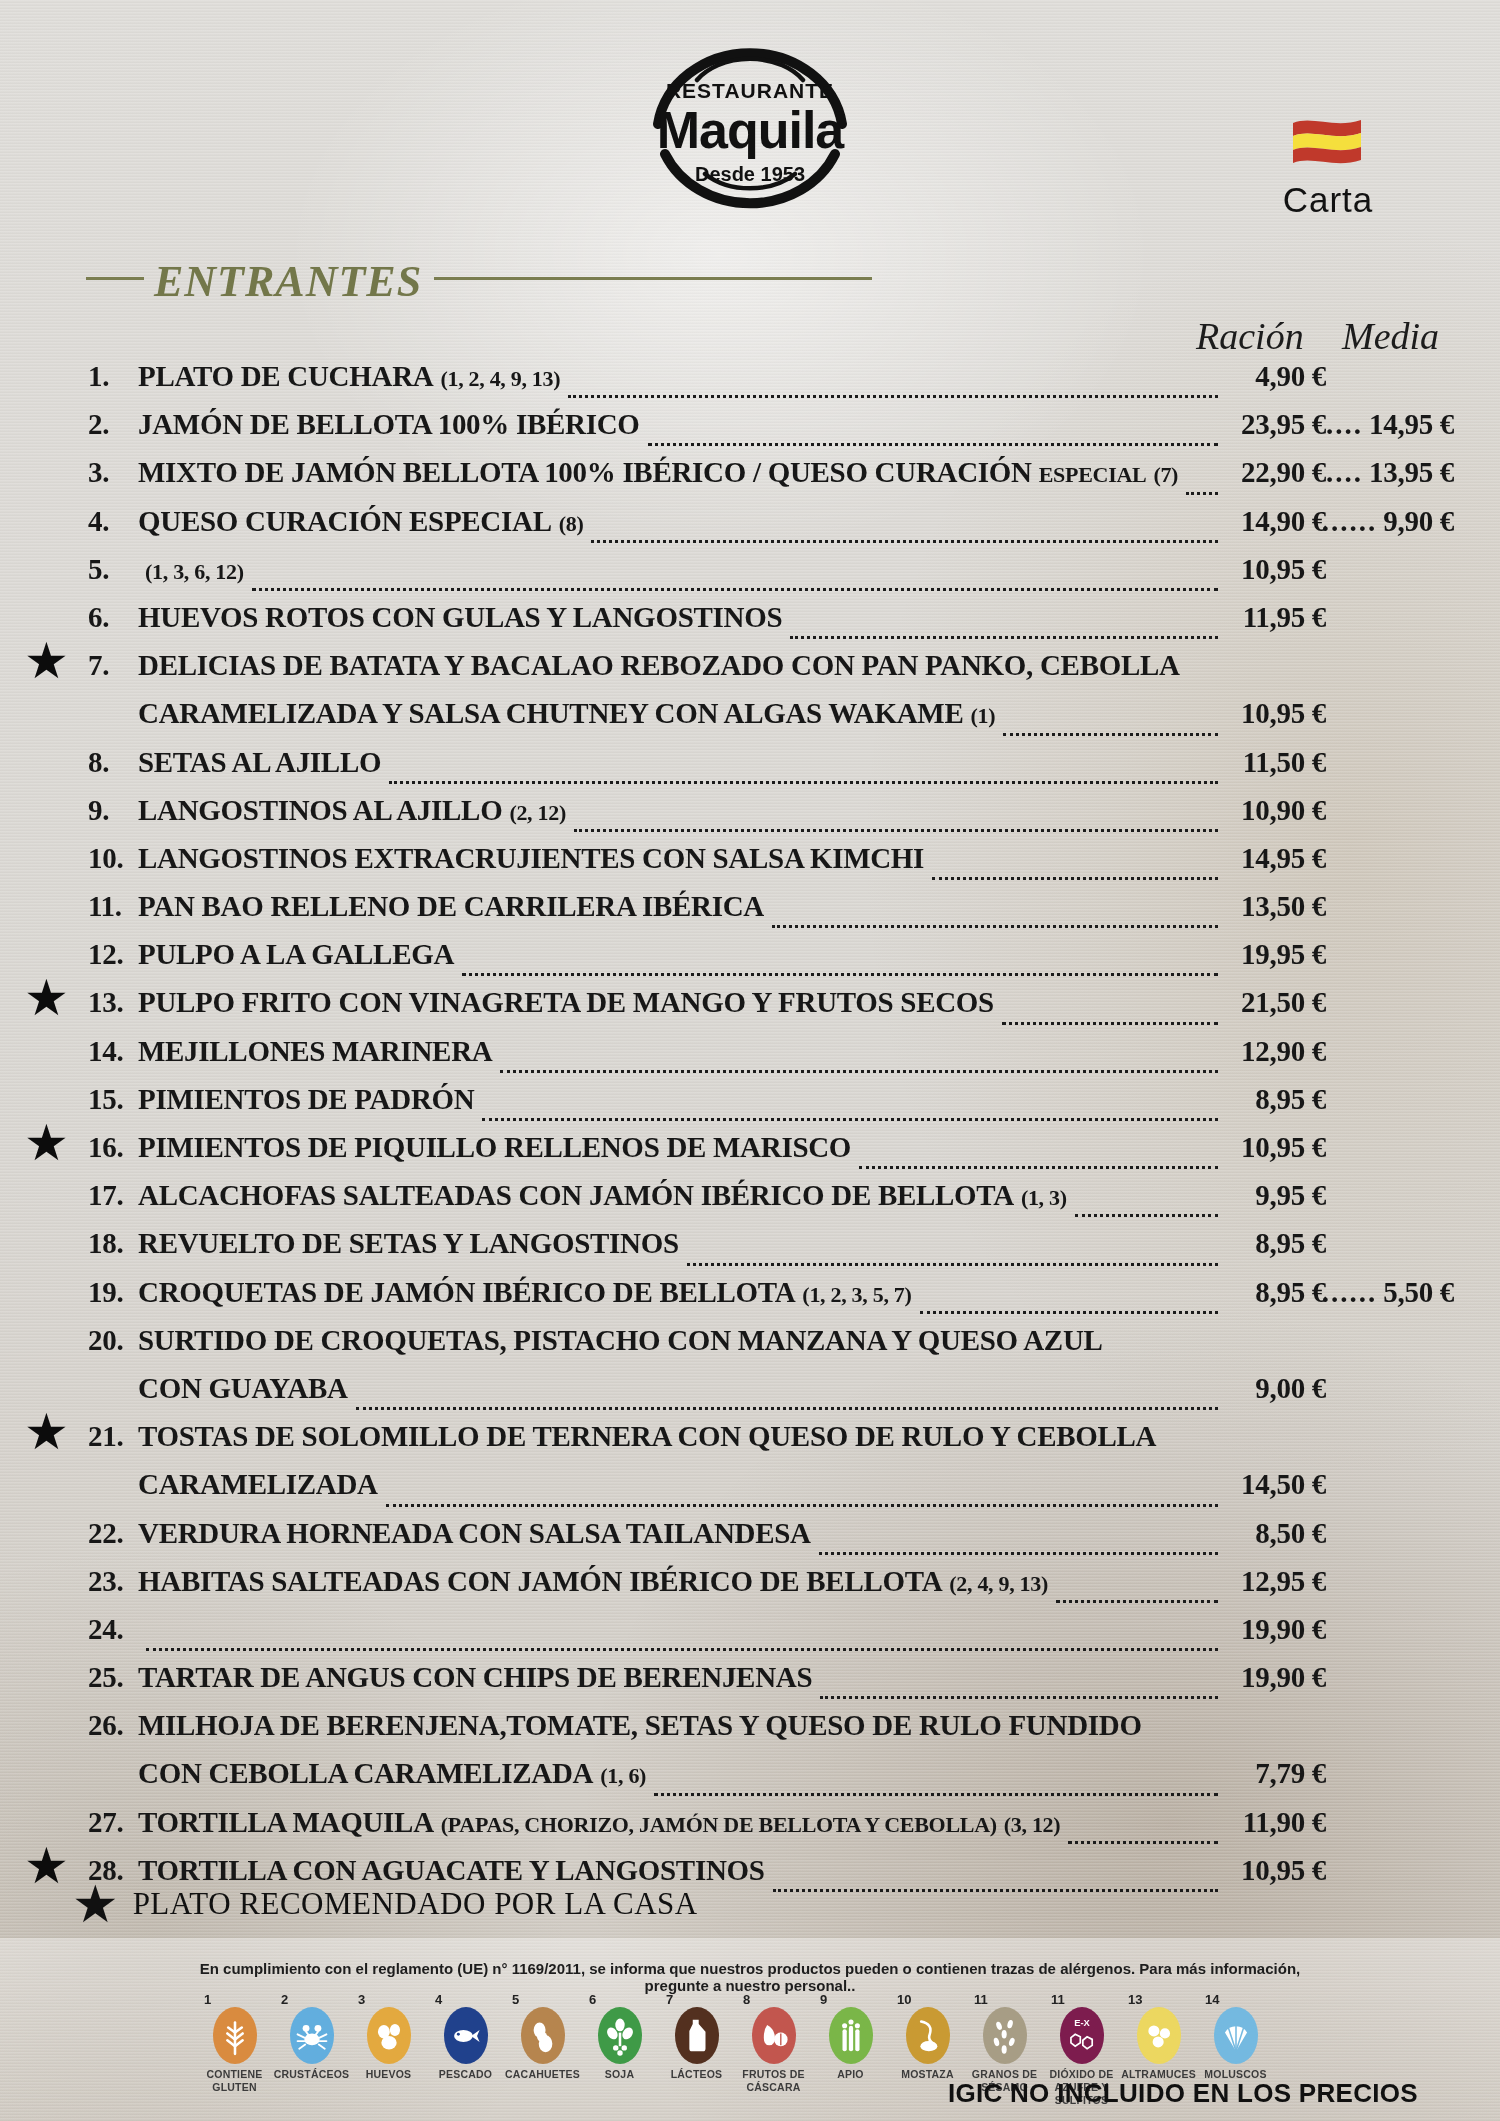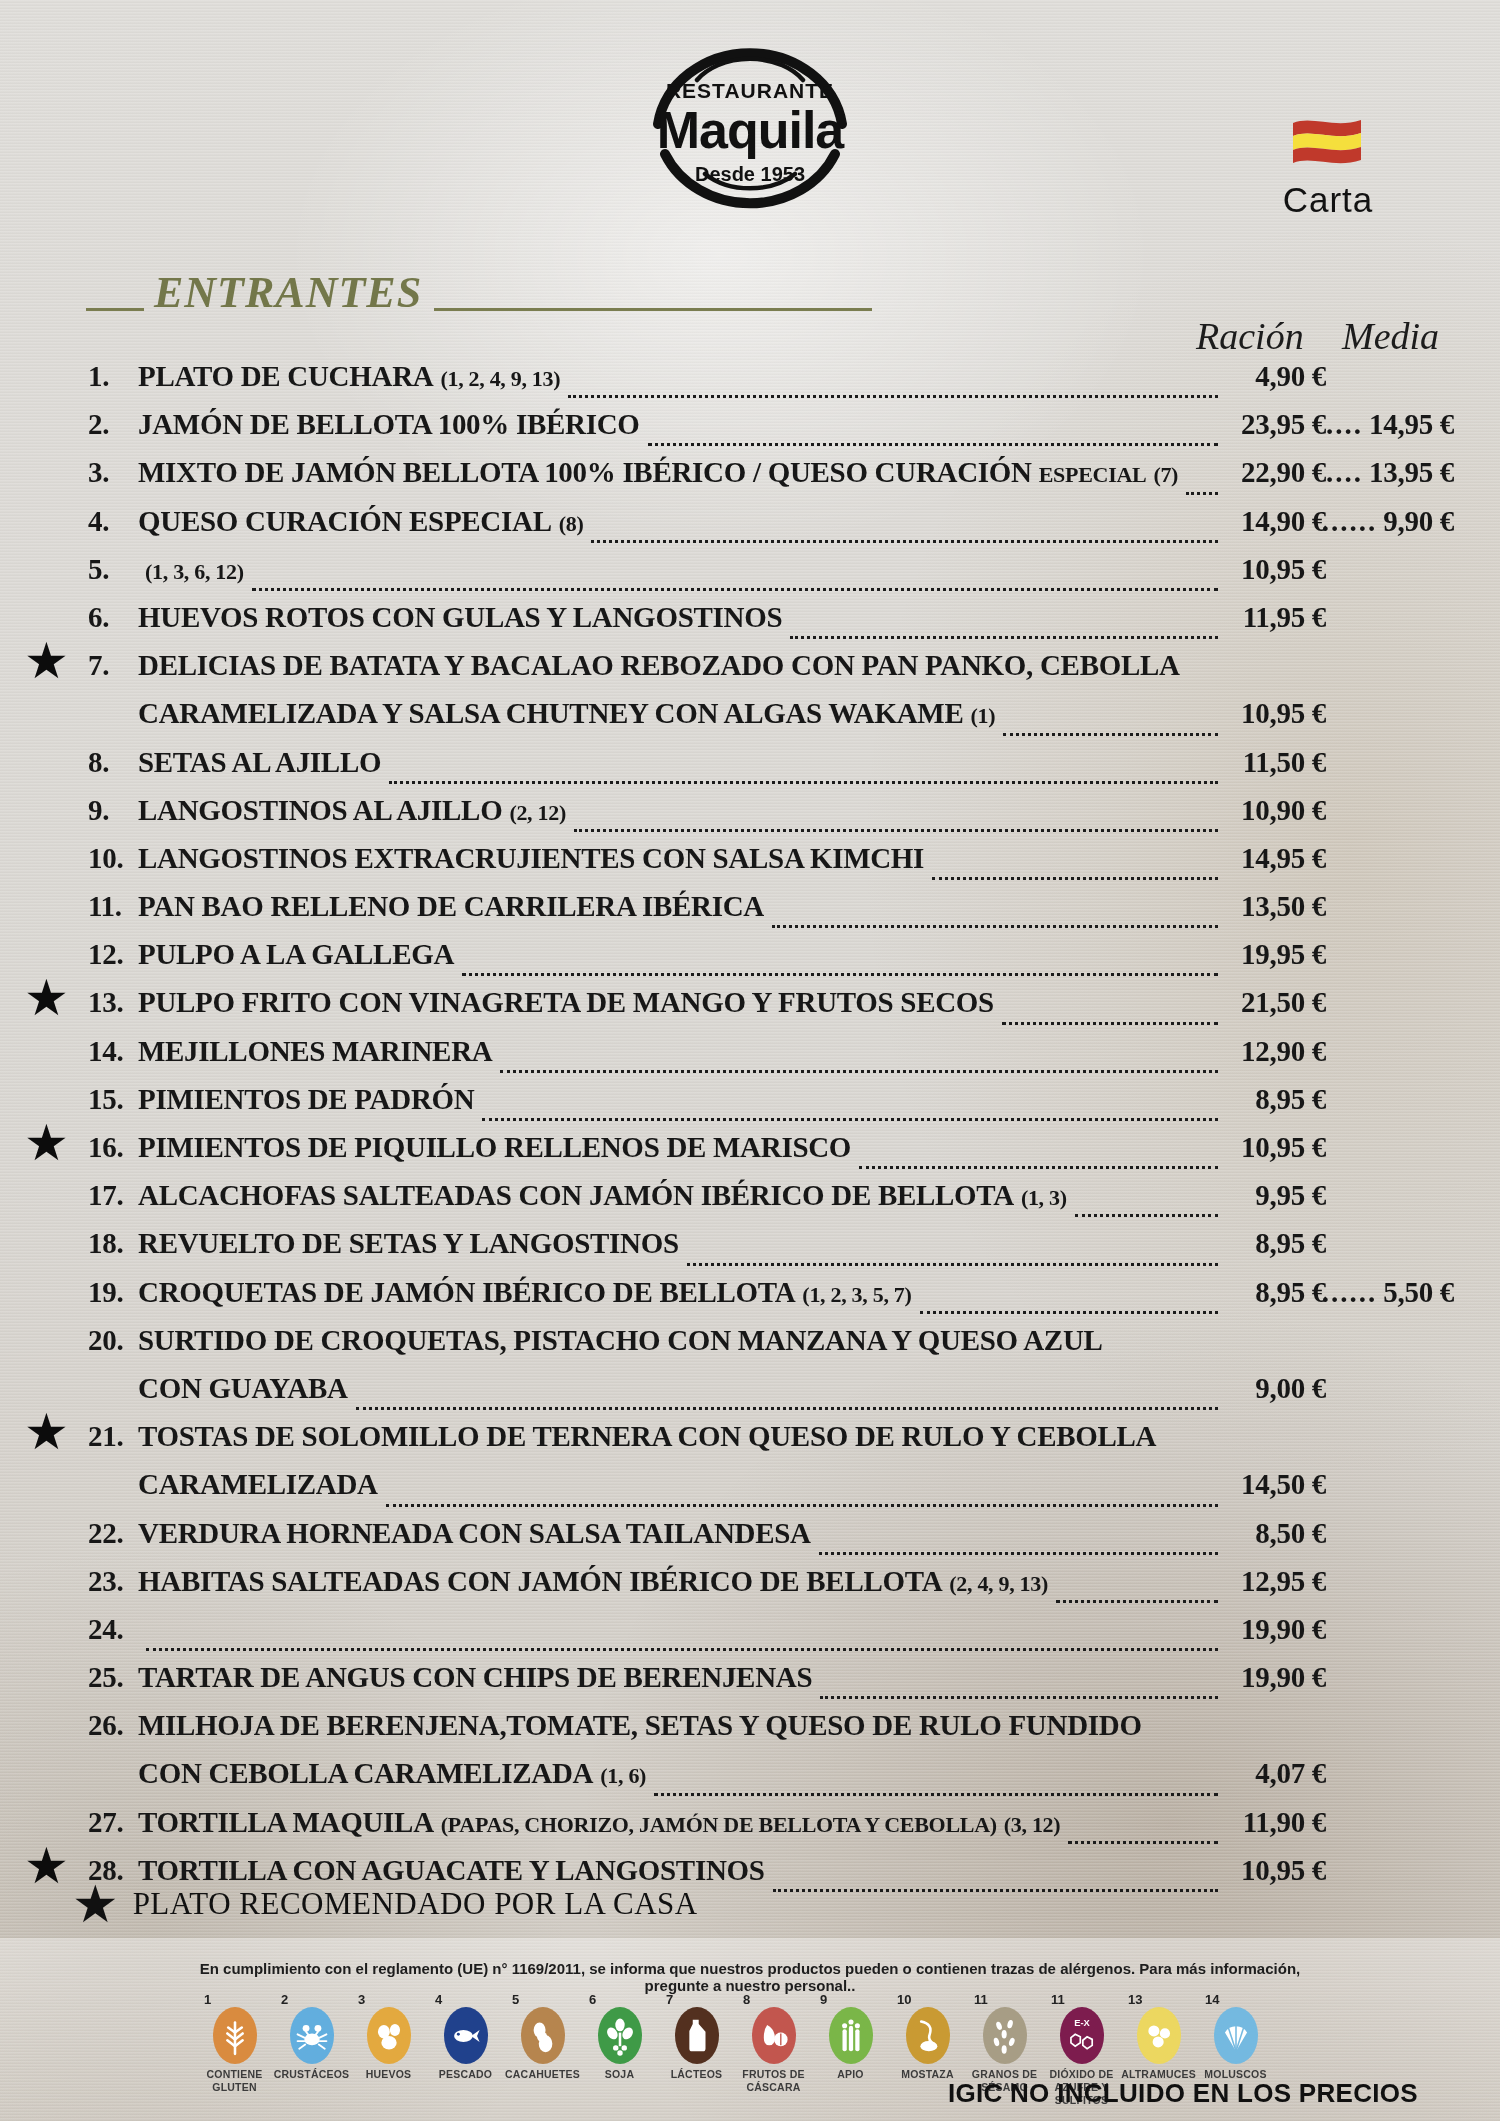--- a/index.html
+++ b/index.html
@@ -13,21 +13,21 @@
       radial-gradient(820px 720px at 78% 86%, rgba(92,64,34,0.20), rgba(92,64,34,0) 72%),
       radial-gradient(600px 520px at 10% 90%, rgba(96,78,52,0.14), rgba(96,78,52,0) 70%),
       linear-gradient(180deg,#dedcd8 0%,#d8d5d0 55%,#cdc7be 100%);
     font-family:"Liberation Serif", serif;}
   
   .logo{position:absolute;left:635px;top:36px;width:230px;height:176px;}
   .flag{position:absolute;left:1288px;top:110px;width:78px;height:62px;}
   .carta{position:absolute;left:1278px;top:180px;width:100px;text-align:center;
     font-family:"Liberation Sans",sans-serif;font-size:35px;font-weight:400;letter-spacing:1px;color:#121212;}
   
-  .section-title{position:absolute;left:86px;top:267px;display:flex;align-items:flex-end;color:#73774a;}
+  .section-title{position:absolute;left:86px;top:256px;display:flex;align-items:center;color:#73774a;}
   .rule{display:inline-block;border-bottom:3px solid #7a7d50;margin-bottom:7px;}
   .rule-pre{width:58px;margin-right:10px;}
   .rule-post{width:438px;margin-left:12px;}
   .title-text{font-size:44px;font-weight:bold;font-style:italic;letter-spacing:1px;}
   .col-head{position:absolute;top:314px;font-style:italic;font-size:38px;color:#1c1c1c;}
   .h-racion{left:1196px;} .h-media{left:1342px;}
   
   .menu{position:absolute;left:88px;top:360px;width:1366px;}
   .menu-row{position:relative;display:flex;align-items:baseline;height:48.2px;
     font-size:29px;font-weight:bold;letter-spacing:-0.3px;color:#171717;white-space:nowrap;}
@@ -318,21 +318,21 @@
       <div class="menu-row">
         <span class="num">26.</span>
         <span class="item-text">MILHOJA DE BERENJENA,TOMATE, SETAS Y QUESO DE RULO FUNDIDO</span>
         <span class="fill"></span>
       </div>
       <div class="menu-row">
         <span class="indent"></span>
         <span class="item-text">CON CEBOLLA CARAMELIZADA</span>
         <span class="item-refs">(1, 6)</span>
         <span class="leader"></span>
-        <span class="col-racion">4,07 €</span>
+        <span class="col-racion">7,79 €</span>
         <span class="col-media"></span>
       </div>
       <div class="menu-row">
         <span class="num">27.</span>
         <span class="item-text">TORTILLA MAQUILA</span>
         <span class="item-desc">(PAPAS, CHORIZO, JAMÓN DE BELLOTA Y CEBOLLA)</span>
         <span class="item-refs">(3, 12)</span>
         <span class="leader"></span>
         <span class="col-racion">11,90 €</span>
         <span class="col-media"></span>

